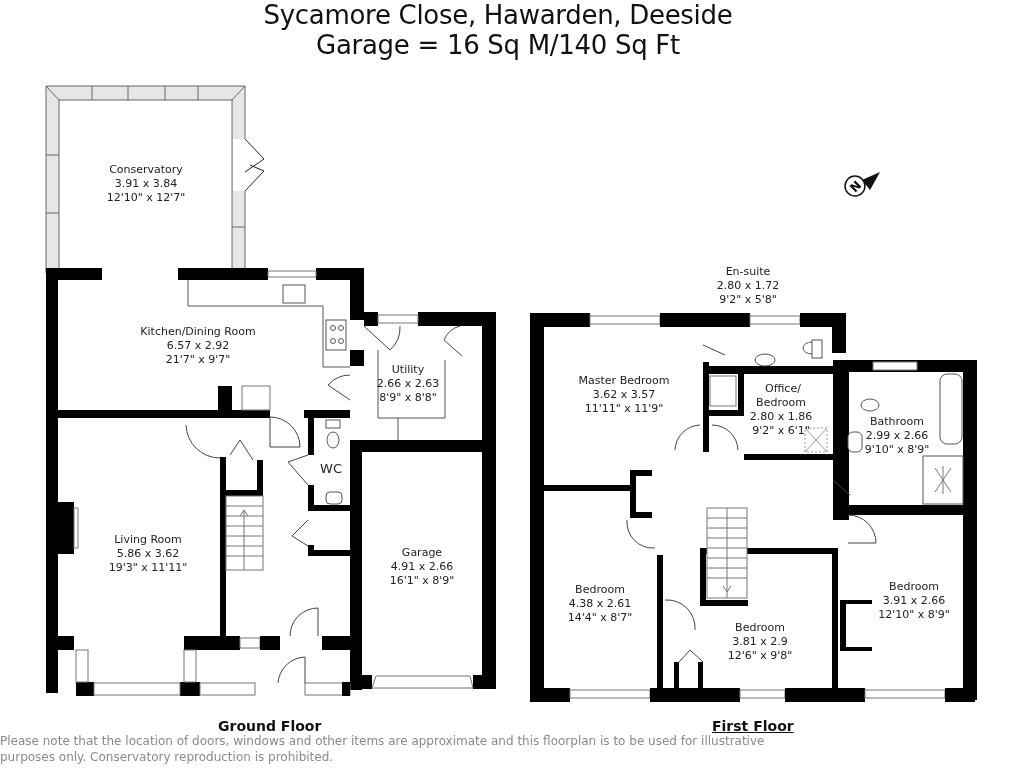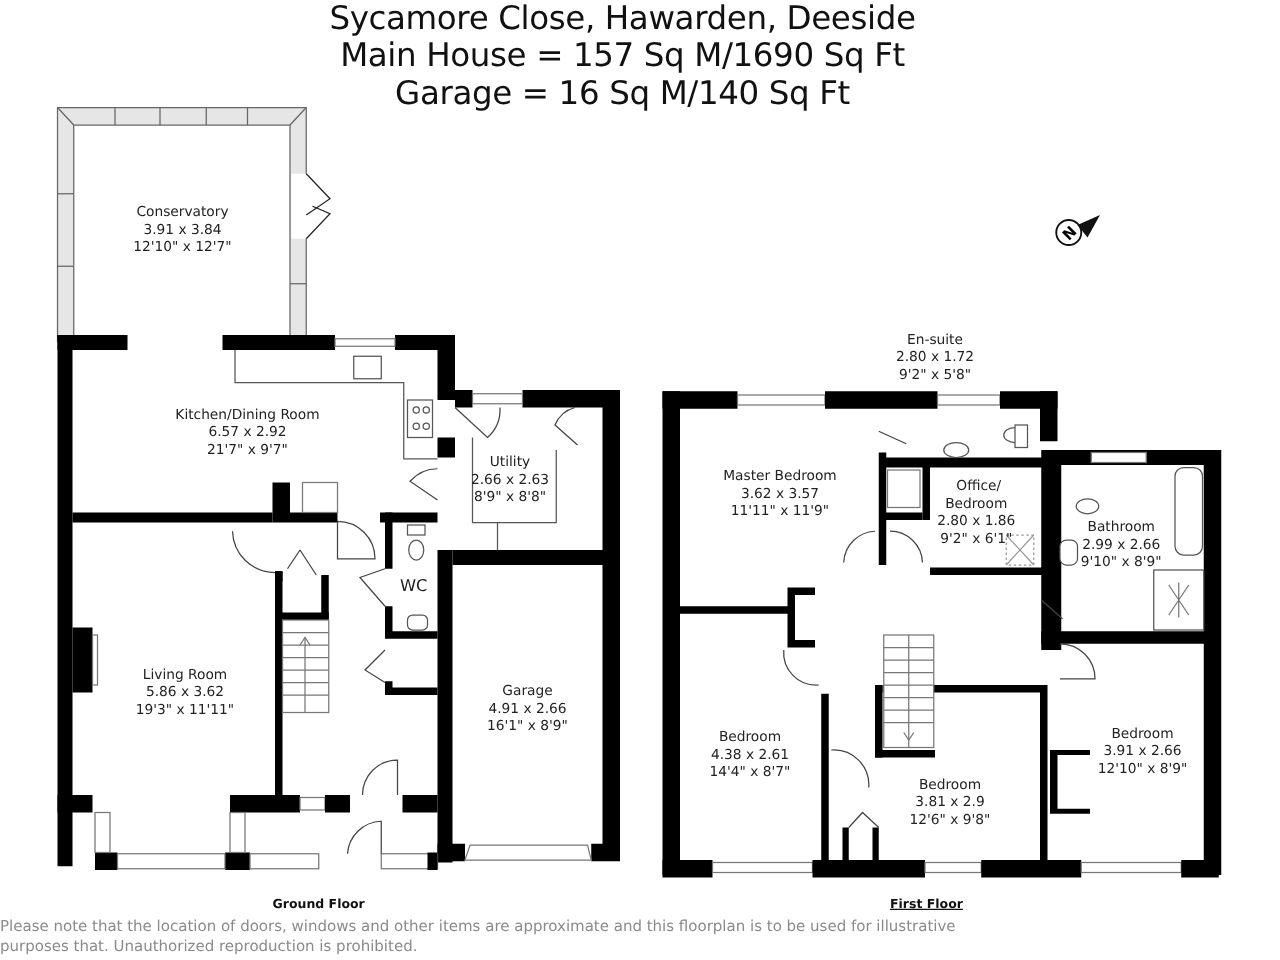--- a/index.html
+++ b/index.html
@@ -1,29 +1,28 @@
 <!DOCTYPE html>
 <html><head>
 <meta charset="utf-8">
 <style>
   html, body { margin:0; padding:0; background:#ffffff; }
   body { width:1024px; height:768px; position:relative; overflow:hidden; font-family:"DejaVu Sans", sans-serif; }
   .title-block { position:absolute; left:0; top:0; width:996px; text-align:center; color:#111; }
   .title-line { font-size:26px; line-height:30px; letter-spacing:-0.3px; font-family:"DejaVu Sans", sans-serif; }
   svg.plan { position:absolute; left:0; top:0; }
   .room-label { font-family:"DejaVu Sans", sans-serif; font-size:11px; fill:#222; text-anchor:middle; }
-  .floor-label { position:absolute; font-weight:bold; font-size:10px; color:#111; }
+  .floor-label { position:absolute; font-weight:bold; font-size:14px; color:#111; }
   .disclaimer { position:absolute; left:0; top:733px; width:1024px; text-align:left; font-size:12px; line-height:16px; color:#8a8a8a; }
 </style>
 </head>
 <body>
 
 <div class="title-block">
   <div class="title-line">Sycamore Close, Hawarden, Deeside</div>
-  <div class="title-line">Main House = 157 Sq M/1690 Sq Ft</div>
   <div class="title-line">Garage = 16 Sq M/140 Sq Ft</div>
 </div>
 
 <svg class="plan" width="1024" height="768" viewBox="0 0 1024 768">
 
   <g fill="#000" stroke="none">
 
     <g>
       <path d="M46,86 L245,86 L245,273 L232,273 L232,100 L59,100 L59,273 L46,273 Z" fill="#e6e6e6" stroke="#666" stroke-width="1"></path>
       <line x1="46" y1="86" x2="59" y2="100" stroke="#666" stroke-width="1"></line>
@@ -290,14 +289,14 @@
     <text class="room-label" x="914" y="604">3.91 x 2.66</text>
     <text class="room-label" x="914" y="618">12'10" x 8'9"</text>
   </g>
 </svg>
 
 <div class="floor-label" style="left:218px; top:718px;">Ground Floor</div>
 <div class="floor-label" style="left:712px; top:718px;text-decoration:underline;">First Floor</div>
 
 <div class="disclaimer">
   <div>Please note that the location of doors, windows and other items are approximate and this floorplan is to be used for illustrative</div>
-  <div>purposes that. Unauthorized reproduction is prohibited.</div>
+  <div>purposes only. Conservatory reproduction is prohibited.</div>
 </div>
 
 </body></html>

